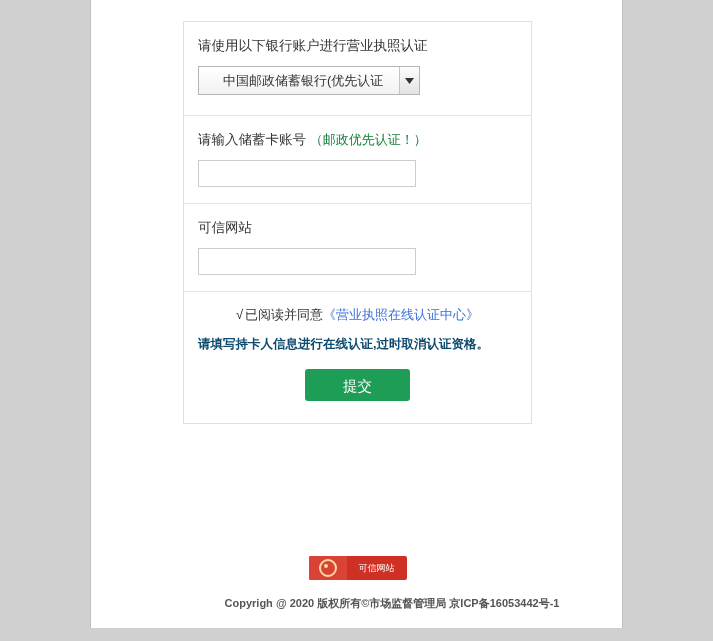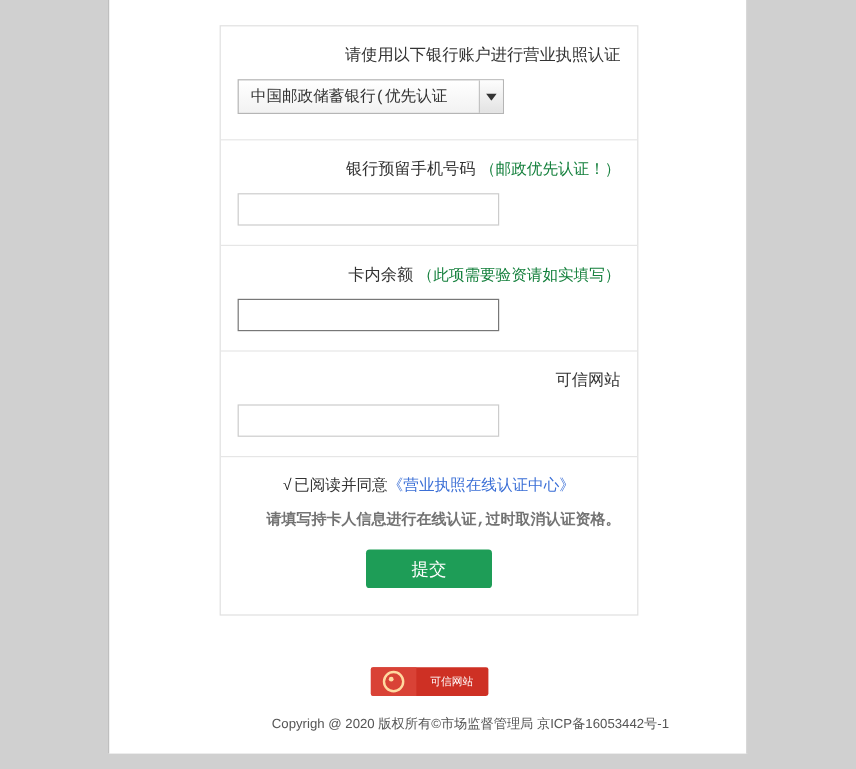--- a/index.html
+++ b/index.html
@@ -45,21 +45,20 @@
     padding: 14px 14px 16px 14px;
     border-bottom: 1px solid #e6e6e6;
     box-sizing: border-box;
   }
   .row:last-child { border-bottom: none; }
   .label {
     font-size: 13.5px;
     color: #333333;
     line-height: 20px;
     margin-bottom: 10px;
-    text-align: right;
   }
   .label .hint {
     color: #15803d;
     font-size: 13px;
   }
   .text-input {
     display: block;
     width: 218px;
     height: 27px;
     border: 1px solid #cccccc;
@@ -81,24 +80,23 @@
   }
   .select-box {
     width: 222px;
     height: 29px;
     border: 1px solid #b5b5b5;
     background: linear-gradient(#ffffff, #f2f2f2);
     box-sizing: border-box;
     font-size: 13px;
     color: #333333;
     line-height: 27px;
-    padding-left: 10px;
+    padding-left: 24px;
     white-space: nowrap;
     overflow: hidden;
-    font-family: Liberation Mono, monospace;
   }
   .select-arrow {
     position: absolute;
     right: 1px;
     top: 1px;
     width: 20px;
     height: 27px;
     background: linear-gradient(#fdfdfd, #e3e3e3);
     border-left: 1px solid #c3c3c3;
     box-sizing: border-box;
@@ -119,25 +117,24 @@
     color: #222;
     font-size: 13px;
     margin-right: 2px;
   }
   .agree-link {
     color: #3b6fd6;
     text-decoration: none;
   }
   .notice-row {
     padding: 6px 14px 12px 14px;
-    text-align: right;
+    text-align: left;
     font-size: 12.5px;
-    color: #737373;
+    color: #0c4a6e;
     font-weight: bold;
-    font-family: Liberation Mono, monospace;
   }
   .submit-row {
     padding: 4px 14px 22px 14px;
     text-align: center;
   }
   .submit-btn {
     display: inline-block;
     width: 105px;
     height: 32px;
     line-height: 32px;
@@ -201,20 +198,21 @@
   }
 
   .footer {
     position: absolute;
     left: 92px;
     top: 596px;
     width: 418px;
     text-align: center;
     font-size: 11px;
     color: #555555;
+    font-weight: bold;
   }
 </style>
 </head>
 <body>
 
 <div class="page">
   <div class="sheet">
 
     <div class="form-card">
 
@@ -225,28 +223,24 @@
           <div class="select-arrow">
             <svg width="9" height="6" viewBox="0 0 9 6">
                 <polygon points="0,0 9,0 4.5,6" fill="#333333"></polygon>
               </svg>
           </div>
         </div>
       </div>
 
 
       <div class="row">
-        <div class="label"><span>银行预留手机号码</span>&nbsp;<span class="hint">（邮政优先认证！）</span></div>
+        <div class="label"><span>请输入储蓄卡账号</span>&nbsp;<span class="hint">（邮政优先认证！）</span></div>
         <input class="text-input" type="text" value="" style="">
       </div>
 
-      <div class="row">
-        <div class="label"><span>卡内余额</span>&nbsp;<span class="hint">（此项需要验资请如实填写）</span></div>
-        <input class="text-input focused" type="text" value="" style="">
-      </div>
 
       <div class="row">
         <div class="label"><span>可信网站</span><span class="hint"></span></div>
         <input class="text-input" type="text" value="" style="">
       </div>
 
 
       <div class="agree-row">
         <span class="agree-check">√</span><span>已阅读并同意</span><a class="agree-link" href="#">《营业执照在线认证中心》</a>
       </div>

